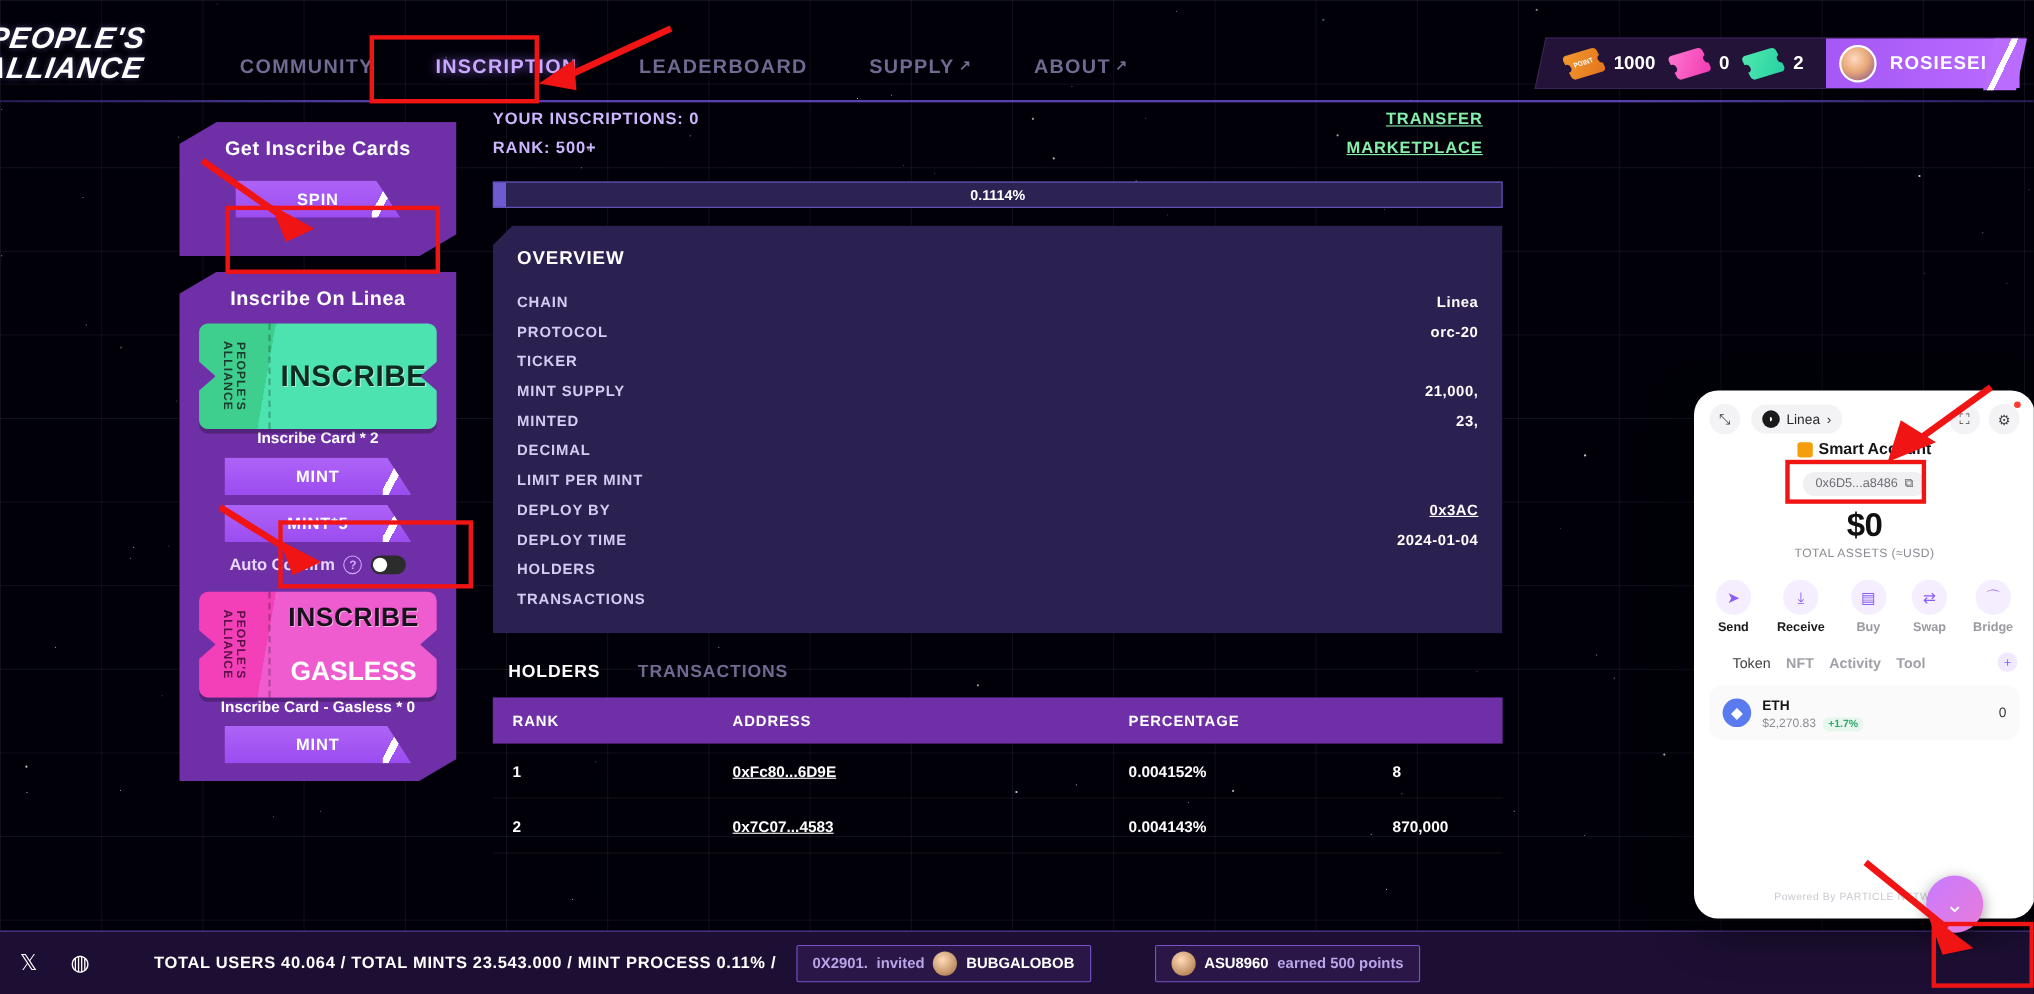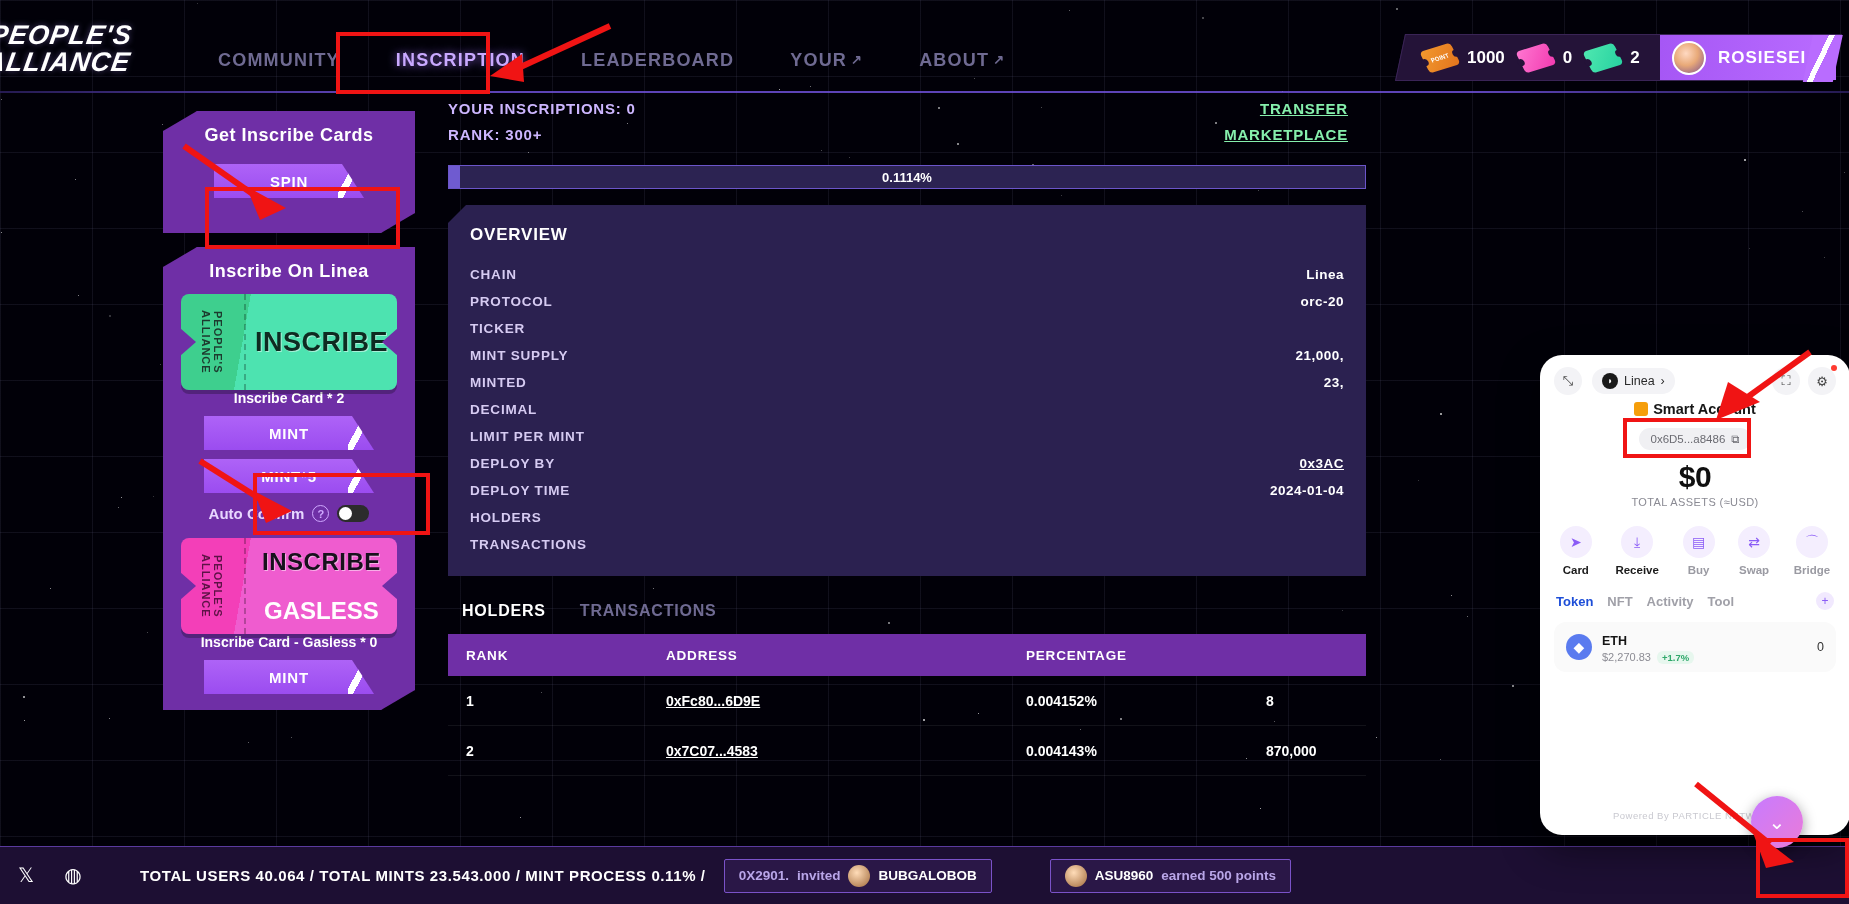--- a/index.html
+++ b/index.html
@@ -239,21 +239,21 @@
   .w-actions { display:flex; justify-content:space-around; margin-top:18px; padding:0 8px; }
   .w-action { display:flex; flex-direction:column; align-items:center; gap:6px; cursor:pointer; }
   .w-action .circ {
     width:32px;height:32px;border-radius:50%;background:#f4eefe;
     display:flex;align-items:center;justify-content:center; color:#8b5cf6; font-size:14px;
   }
   .w-action .lbl { font-size:11.5px; color:#9a9aa2; font-weight:600; }
   .w-action.on .lbl { color:#1b1b1b; font-weight:700; }
   .w-tabs { display:flex; align-items:center; gap:14px; padding:16px 16px 0 16px; }
   .w-tab { font-size:13px; color:#a0a0a8; font-weight:600; cursor:pointer; }
-  .w-tab.active { color:#1d4ed8; font-weight:700; }
+  .w-tab.active { color:#404040; font-weight:400;margin-left:19px; }
   .w-plus { margin-left:auto; width:18px;height:18px;border-radius:50%;background:#f1e9fe;color:#8b5cf6;
             display:flex;align-items:center;justify-content:center;font-size:12px; cursor:pointer;}
   .w-token {
     margin:12px 14px 0; background:#fafafa; border-radius:12px; height:50px;
     display:flex; align-items:center; padding:0 12px; gap:10px; cursor:pointer;
   }
   .eth-ico {
     width:26px;height:26px;border-radius:50%;
     background:#5a7bef; display:flex;align-items:center;justify-content:center;color:#fff;font-size:14px;
   }
@@ -437,21 +437,21 @@
       <div class="nav-item">
         <span>COMMUNITY</span>
       </div>
       <div class="nav-item active">
         <span>INSCRIPTION</span>
       </div>
       <div class="nav-item">
         <span>LEADERBOARD</span>
       </div>
       <div class="nav-item">
-        <span>YOUR</span><span class="nav-arrow">↗</span>
+        <span>SUPPLY</span><span class="nav-arrow">↗</span>
       </div>
       <div class="nav-item">
         <span>ABOUT</span><span class="nav-arrow">↗</span>
       </div>
     </div>
 
     <div class="acct-wrap">
       <div class="acct-stats">
         <div class="ticket orange">
             <span>POINT</span>
@@ -535,21 +535,21 @@
 
     <div class="pbtn" style="width:170px; margin-top:10px;">
       <span>MINT</span>
       <span class="gloss"></span>
       <span class="chev"></span>
     </div>
   </div>
 
   <div class="main">
     <div class="your-line">YOUR INSCRIPTIONS: 0</div>
-    <div class="rank-line">RANK: 300+</div>
+    <div class="rank-line">RANK: 500+</div>
 
     <div class="top-links">
       <span class="top-link">TRANSFER</span>
       <span class="top-link">MARKETPLACE</span>
     </div>
 
     <div class="progress">
       <div class="fill" style="width: 1.2%;"></div>
       <div class="pct">0.1114%</div>
     </div>
@@ -656,21 +656,21 @@
         <span>0x6D5...a8486</span>
         <span>⧉</span>
       </span></div>
       <div class="w-total">$0</div>
       <div class="w-total-lbl">TOTAL ASSETS (≈USD)</div>
     </div>
 
     <div class="w-actions">
       <div class="w-action on">
         <span class="circ">➤</span>
-        <span class="lbl">Card</span>
+        <span class="lbl">Send</span>
       </div>
       <div class="w-action on">
         <span class="circ">⤓</span>
         <span class="lbl">Receive</span>
       </div>
       <div class="w-action">
         <span class="circ">▤</span>
         <span class="lbl">Buy</span>
       </div>
       <div class="w-action">

